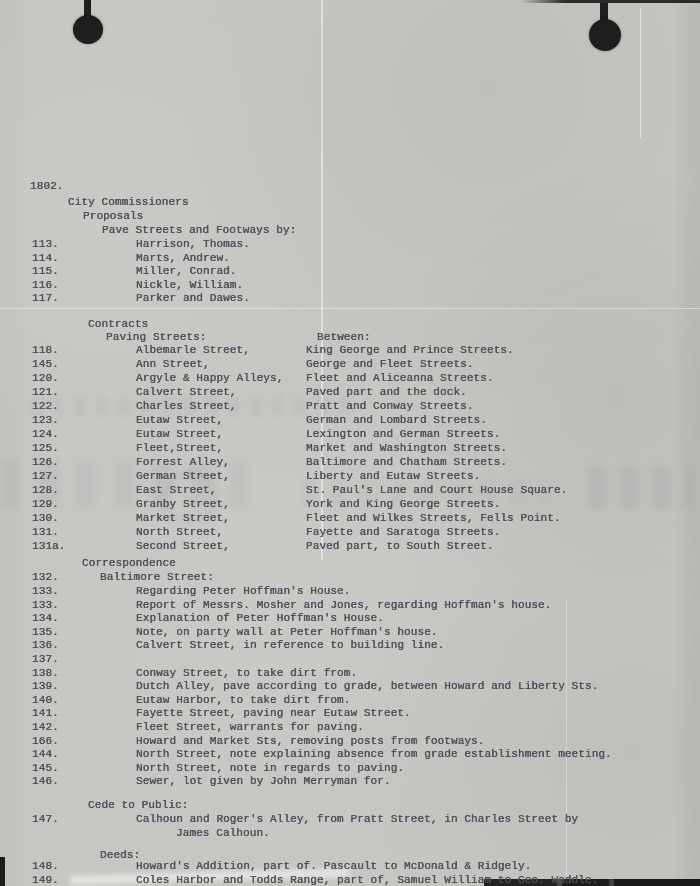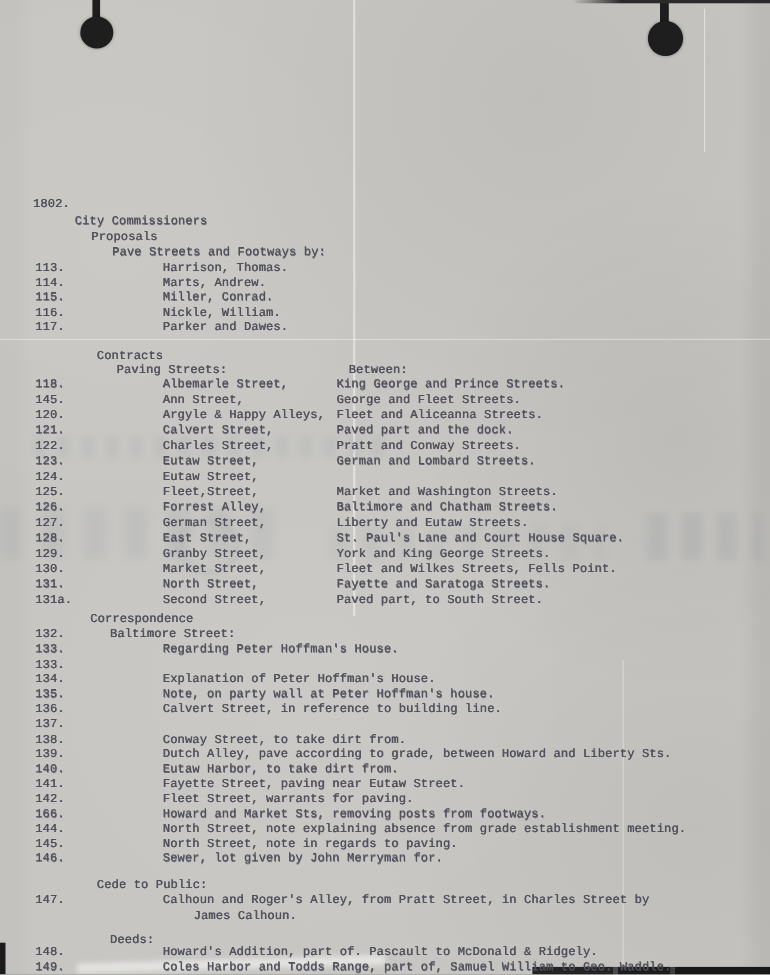--- a/index.html
+++ b/index.html
@@ -16,21 +16,21 @@
     font-family:"Liberation Mono","DejaVu Sans Mono",monospace;
     font-size:11px;line-height:13px;color:#50505a;
   }
   .txtlayer span{
     position:absolute;white-space:pre;
     text-shadow:.3px .3px .6px rgba(72,72,88,.75), -.2px 0 .4px rgba(72,72,88,.4);
     letter-spacing:.1px;
   }
   .ln{position:absolute;left:0;top:0;width:700px;height:14px;}
   .c-num{left:32px;}
-  .c-a{left:148px;}
+  .c-a{left:136px;}
   .c-b{left:306px;}
   
   .pin-head{position:absolute;background:#1e1e1e;border-radius:50%;filter:blur(.5px);
     box-shadow:0 0 3px rgba(0,0,0,.35);}
   .pin-stem{position:absolute;background:#1e1e1e;filter:blur(.4px);}
   
   .fold-v{position:absolute;left:321px;top:0;width:2px;height:560px;
     background:rgba(255,255,255,.45);filter:blur(.6px);}
   .fold-v-low{position:absolute;left:566px;top:600px;width:1px;height:286px;
     background:rgba(255,255,255,.35);filter:blur(.6px);}
@@ -154,20 +154,21 @@
       <span class="c-b">Pratt and Conway Streets.</span>
     </div>
     <div class="ln" style="top:414px">
       <span class="c-num">123.</span>
       <span class="c-a">Eutaw Street,</span>
       <span class="c-b">German and Lombard Streets.</span>
     </div>
     <div class="ln" style="top:428px">
       <span class="c-num">124.</span>
       <span class="c-a">Eutaw Street,</span>
+      <span class="c-b">Lexington and German Streets.</span>
     </div>
     <div class="ln" style="top:442px">
       <span class="c-num">125.</span>
       <span class="c-a">Fleet,Street,</span>
       <span class="c-b">Market and Washington Streets.</span>
     </div>
     <div class="ln" style="top:456px">
       <span class="c-num">126.</span>
       <span class="c-a">Forrest Alley,</span>
       <span class="c-b">Baltimore and Chatham Streets.</span>
@@ -209,20 +210,21 @@
     <div class="ln" style="top:571px">
       <span class="c-num">132.</span>
       <span style="left:100px">Baltimore Street:</span>
     </div>
     <div class="ln" style="top:585px">
       <span class="c-num">133.</span>
       <span class="c-a">Regarding Peter Hoffman's House.</span>
     </div>
     <div class="ln" style="top:599px">
       <span class="c-num">133.</span>
+      <span class="c-a">Report of Messrs. Mosher and Jones, regarding Hoffman's house.</span>
     </div>
     <div class="ln" style="top:612px">
       <span class="c-num">134.</span>
       <span class="c-a">Explanation of Peter Hoffman's House.</span>
     </div>
     <div class="ln" style="top:626px">
       <span class="c-num">135.</span>
       <span class="c-a">Note, on party wall at Peter Hoffman's house.</span>
     </div>
     <div class="ln" style="top:639px">

